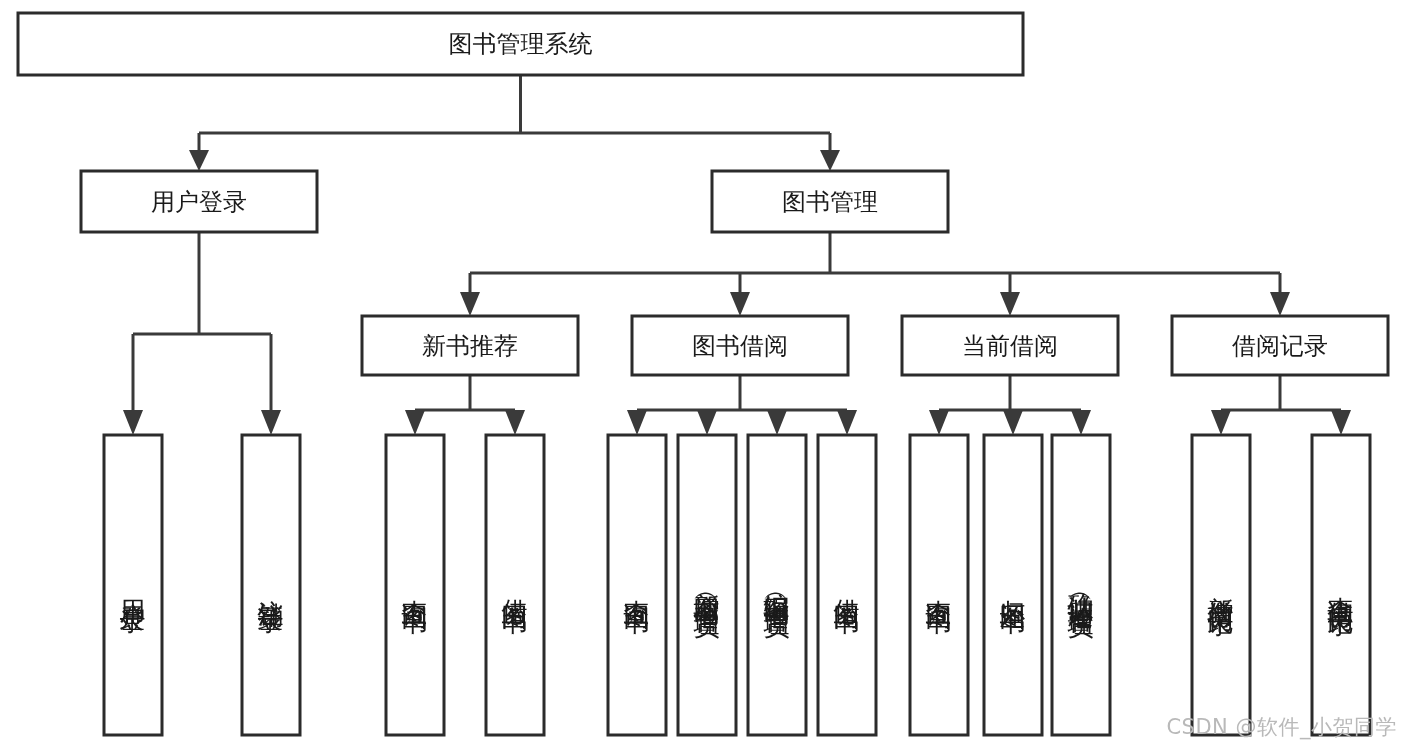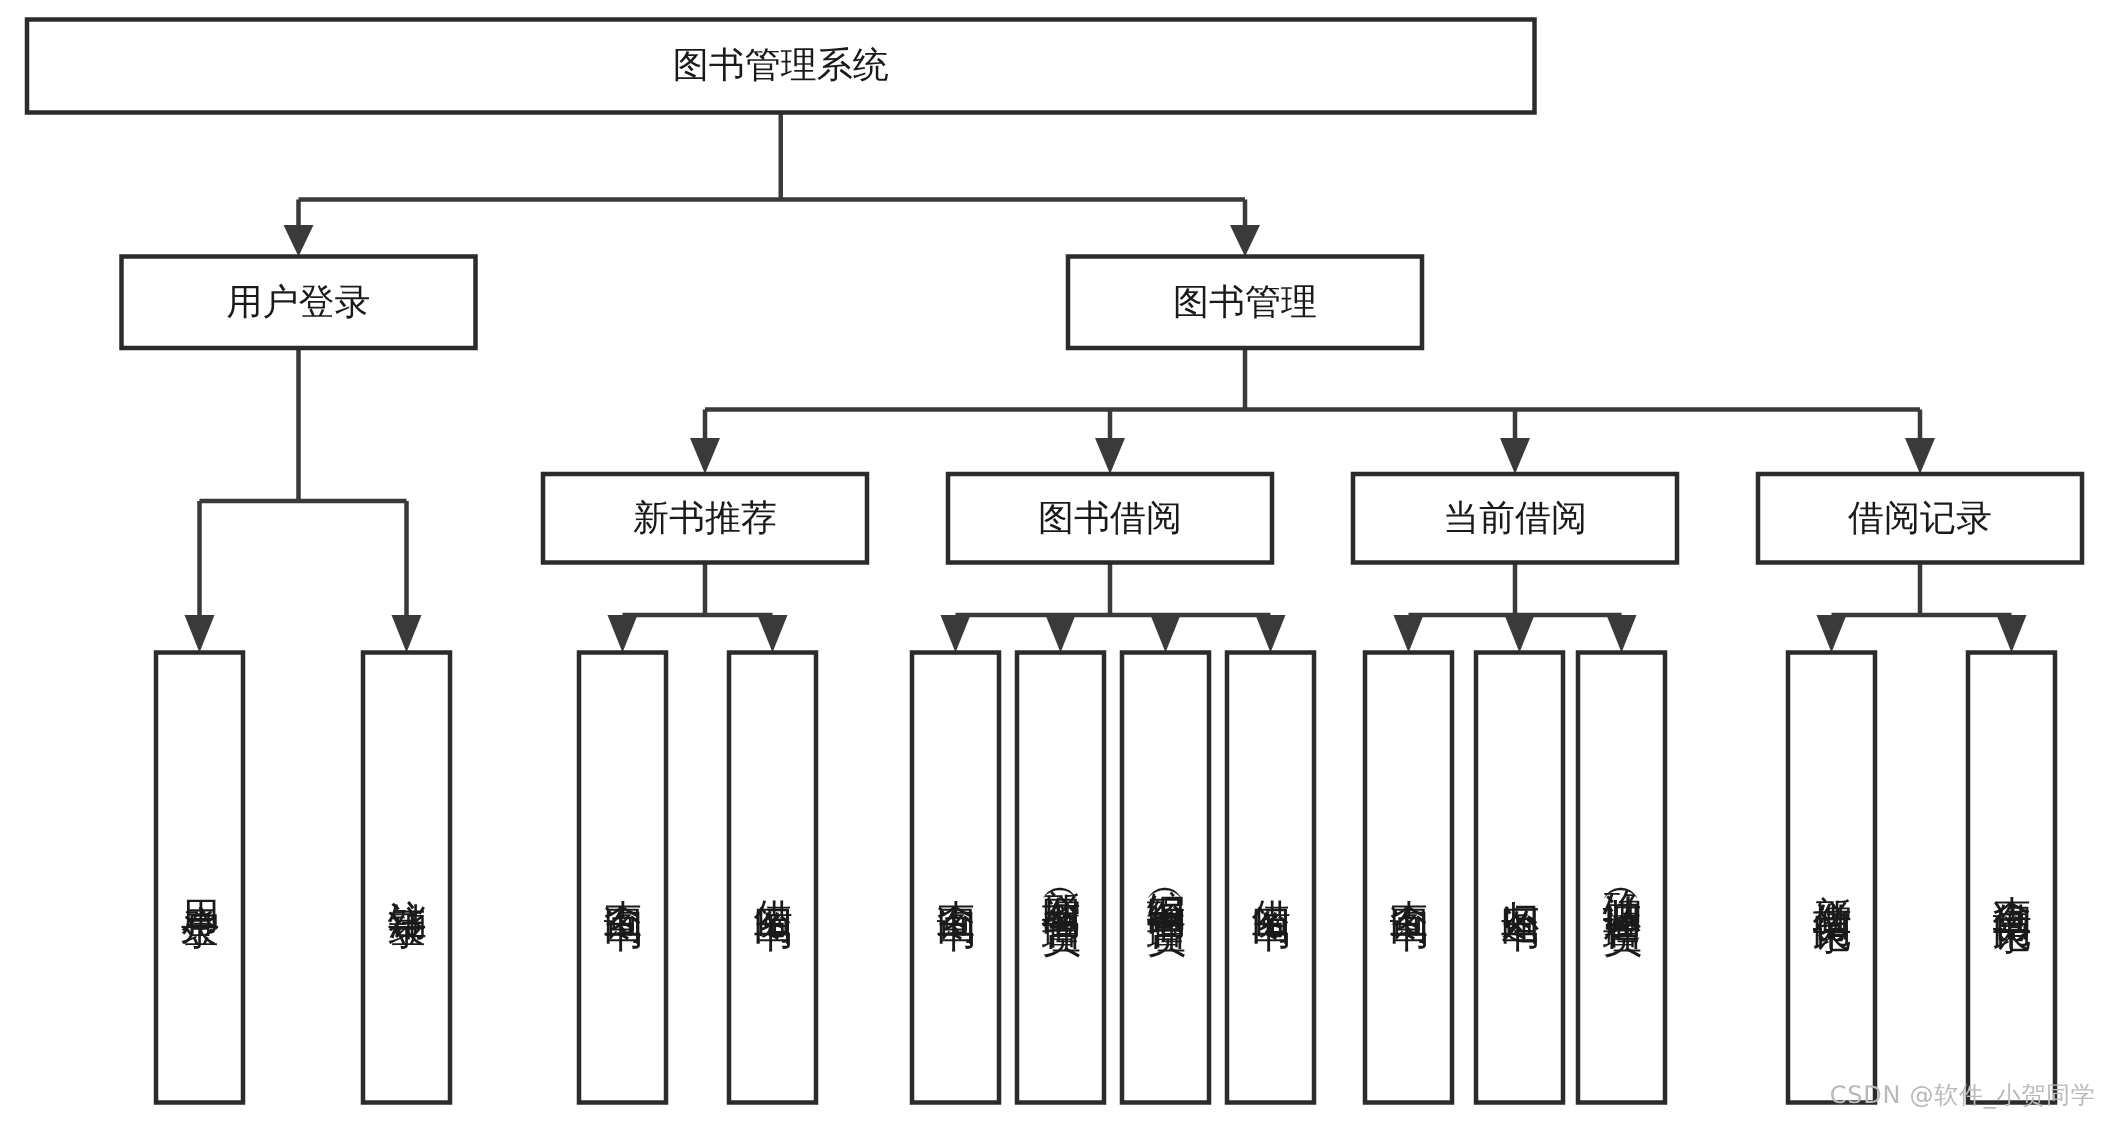--- a/index.html
+++ b/index.html
@@ -64,21 +64,21 @@
     letter-spacing: 3px;
     color: #1a1a1a;
     white-space: nowrap;
     text-align: center;
   }
   .watermark {
     position: absolute;
     right: 8px;
     bottom: 6px;
     font-family: "DejaVu Sans", "Liberation Sans", sans-serif;
-    font-size: 16px;
+    font-size: 21px;
     color: #b9b9b9;
     letter-spacing: 0.5px;
     white-space: nowrap;
   }
 </style>
 </head>
 <body>
 
 <div id="diagram-root">
 

